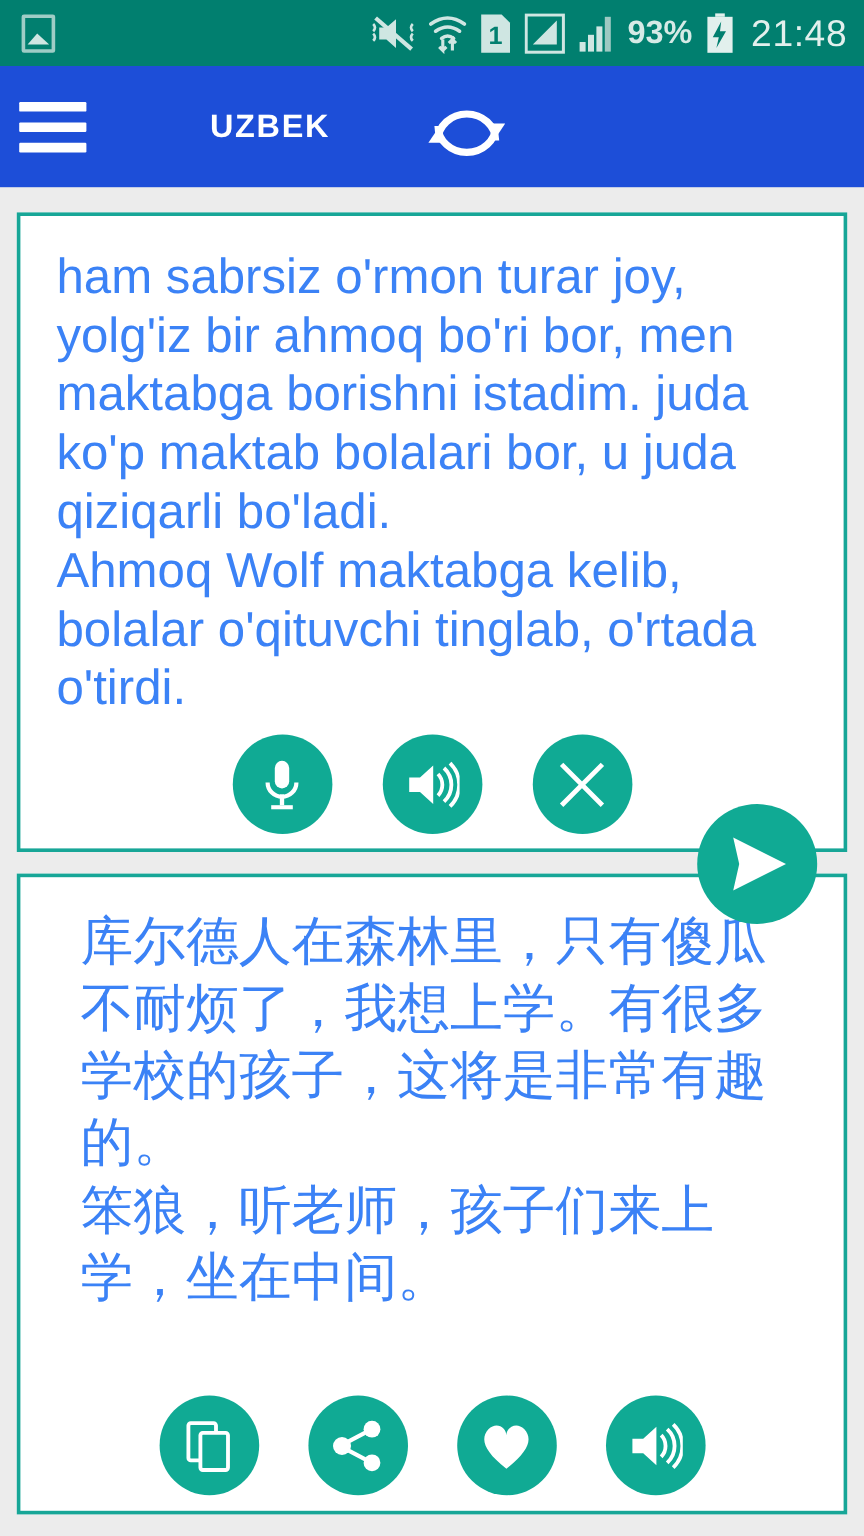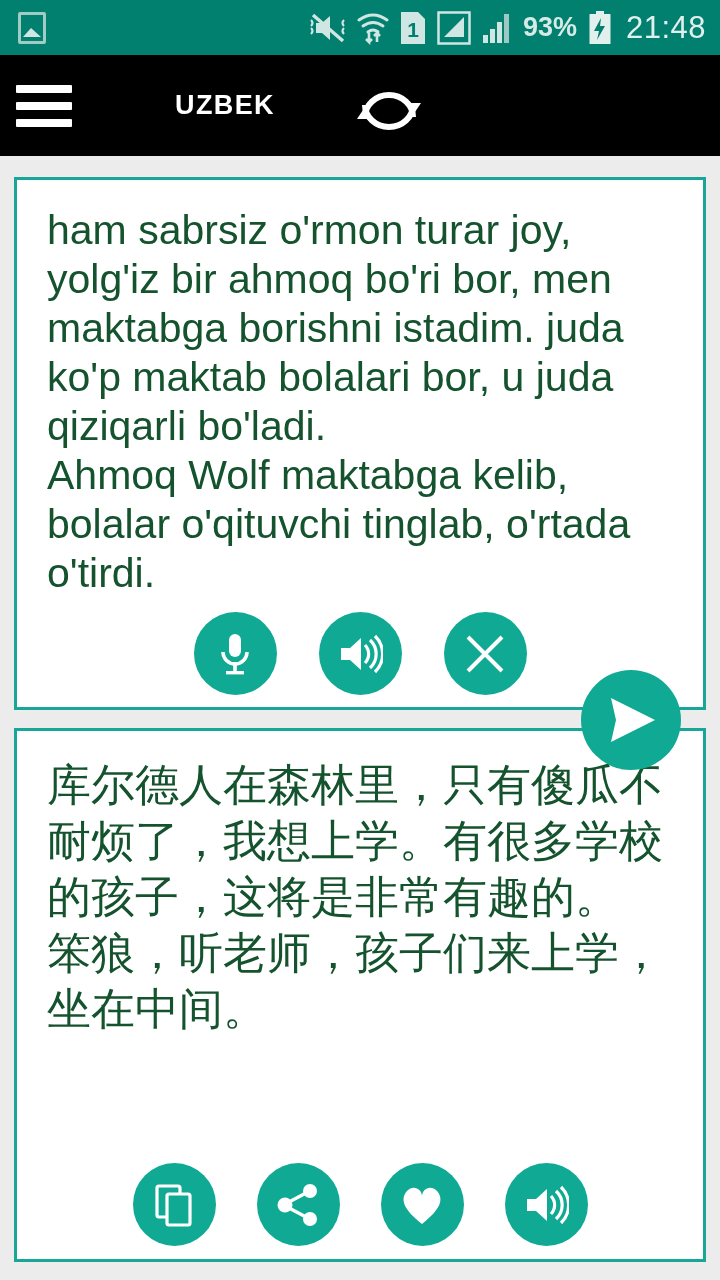--- a/index.html
+++ b/index.html
@@ -58,21 +58,21 @@
   .clock {
     font-size: 31px;
     color: #e2f0ed;
     margin-left: 3px;
     letter-spacing: 0.5px;
   }
 
   
   .app-bar {
     height: 101px;
-    background: #000000;
+    background: #1d4ed8;
     display: flex;
     align-items: center;
     position: relative;
   }
   .hamburger {
     width: 56px;
     margin-left: 16px;
     display: flex;
     flex-direction: column;
     gap: 9px;
@@ -104,27 +104,27 @@
 
   
   .card {
     position: absolute;
     left: 14px;
     width: 692px;
     background: #ffffff;
     border: 3px solid #17a697;
   }
   .card-source { top: 177px; height: 533px; }
-  .card-target { top: 728px; height: 534px; }
+  .card-target { top: 728px; height: 534px; padding-left: 20px; }
 
   .text-body {
     padding: 26px 28px 0 30px;
     font-size: 41px;
     line-height: 49px;
-    color: #14532d;
+    color: #3b82f6;
     white-space: pre-wrap;
     word-wrap: break-word;
   }
   .text-body.cjk {
     font-size: 44px;
     line-height: 56px;
     letter-spacing: 0px;
   }
 
   

